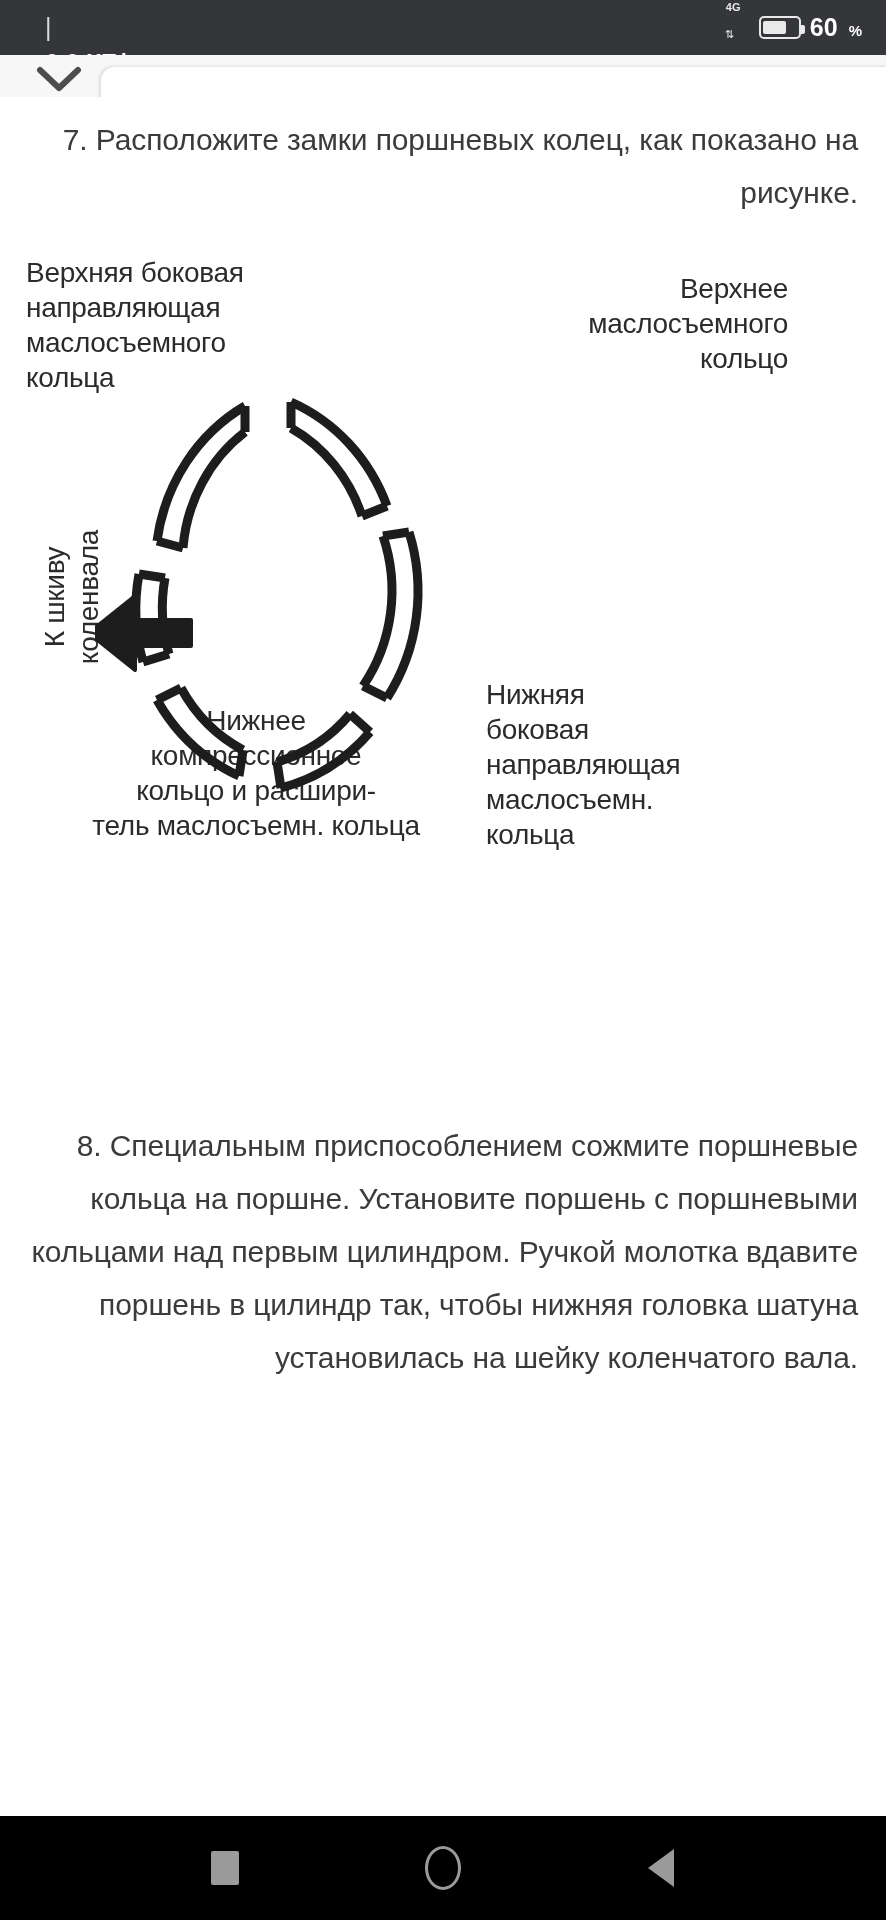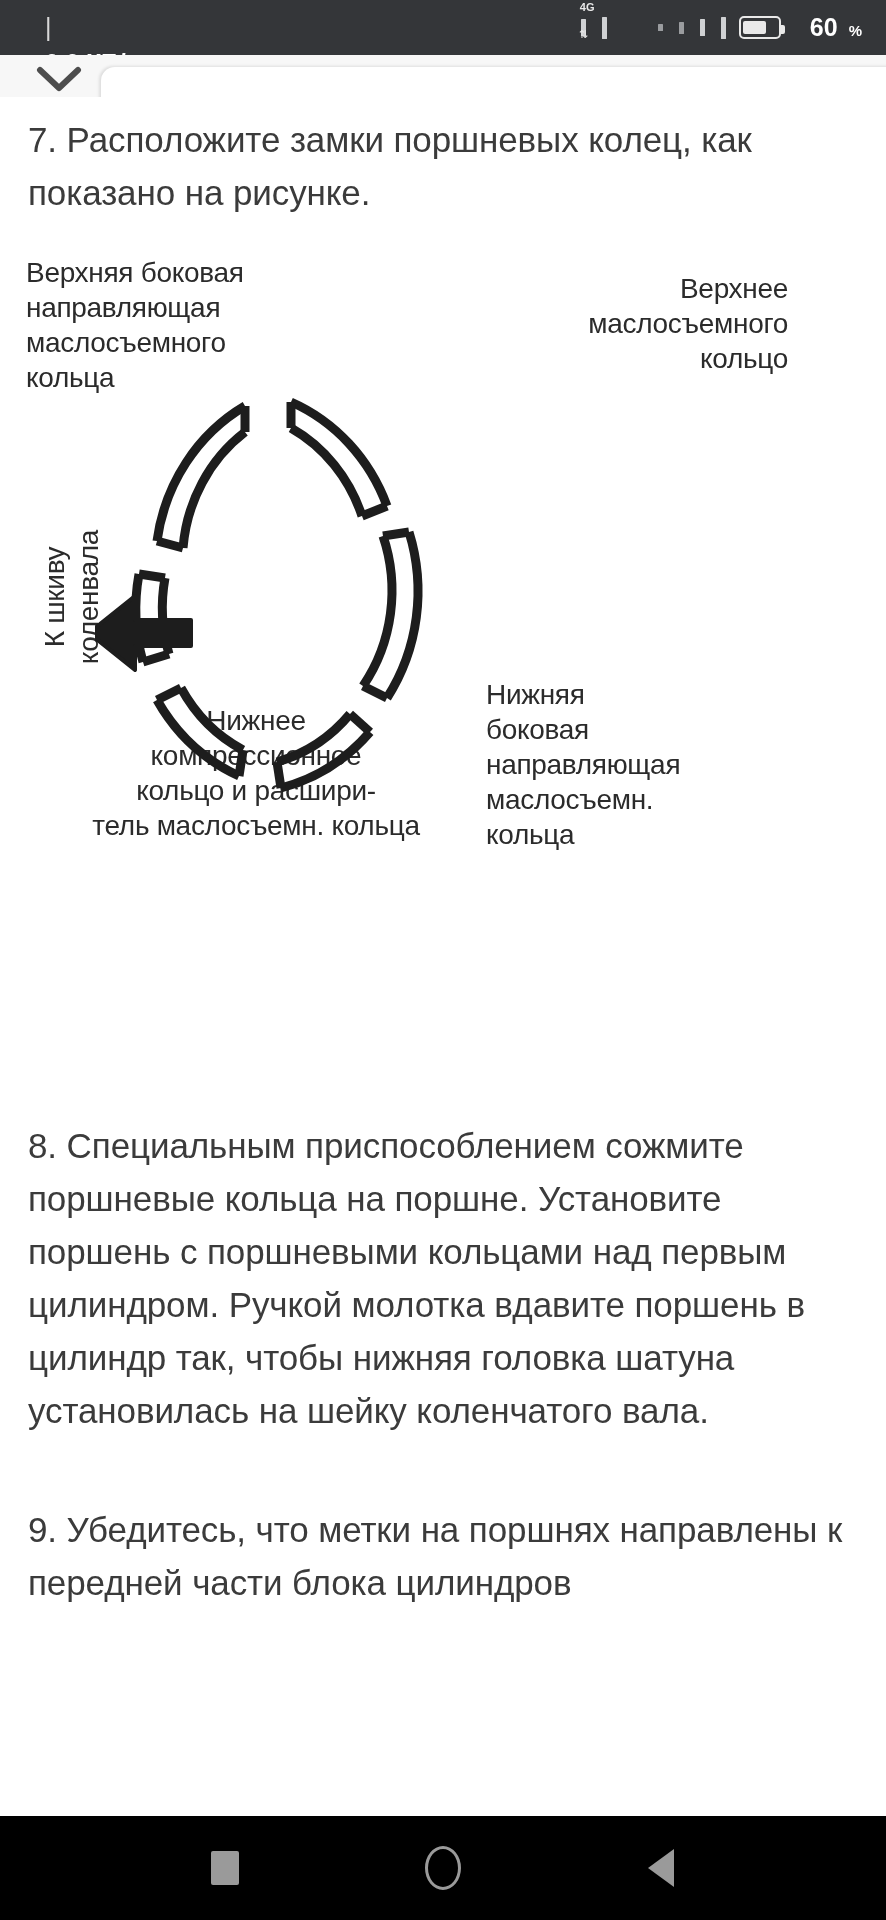--- a/index.html
+++ b/index.html
@@ -47,23 +47,24 @@
 
   .status-right {
     display: flex;
     align-items: center;
     gap: 9px;
   }
 
   
   .sig {
     display: flex;
-    align-items: center;
+    align-items: flex-start;
     gap: 16px;
     height: 25px;
+    flex-direction: column;
   }
   .sig i {
     display: block;
     width: 5px;
     background: #e9e9e9;
     border-radius: 0.5px;
   }
   .sig i:nth-child(1) { height: 7px;  background:#9a9c9f; }
   .sig i:nth-child(2) { height: 12px; background:#9a9c9f; }
   .sig i:nth-child(3) { height: 17px; background:#cfd1d3; }
@@ -108,21 +109,21 @@
     height: 13px;
     width: 60%;
     background: #e9e9e9;
     margin-left: 2.5px;
     border-radius: 2px;
   }
   .batt-text {
     color: #ffffff;
     font-size: 25px;
     font-weight: bold;
-    margin-left: 20px;
+    margin-left: 0;
   }
   .batt-pct {
     color: #ffffff;
     font-size: 15px;
     font-weight: bold;
     margin-left: 2px;
     align-self: flex-end;
     padding-bottom: 3px;
   }
 
@@ -156,23 +157,23 @@
     position: absolute;
     top: 97px; left: 0;
     width: 886px;
     height: 1720px;
     background: #ffffff;
     padding: 0 28px;
   }
 
   .para {
     color: #3b3b3b;
-    font-size: 35px;
+    font-size: 30px;
     line-height: 53px;
-    text-align: left;
+    text-align: right;
     letter-spacing: -0.1px;
   }
   .para-7 { margin-top: 16px; }
   .para-8 { margin-top: 68px; }
   .para-9 { margin-top: 66px; }
 
   
   .figure {
     position: relative;
     width: 798px;
@@ -378,21 +379,20 @@
         </g>
 
         <g>
           <path d="M96 284 L40 284 L40 260 L-6 297 L40 334 L40 310 L96 310 Z" fill="#1d1d1d" stroke="#1d1d1d" stroke-width="4" stroke-linejoin="round"></path>
         </g>
       </svg>
     </div>
 
     <p class="para para-8">8. Специальным приспособлением сожмите поршневые кольца на поршне. Установите поршень с поршневыми кольцами над первым цилиндром. Ручкой молотка вдавите поршень в цилиндр так, чтобы нижняя головка шатуна установилась на шейку коленчатого вала.</p>
 
-    <p class="para para-9">9. Убедитесь, что метки на поршнях направлены к передней части блока цилиндров</p>
   </div>
 
   <div class="nav-bar">
     <div class="nav-btn">
       <div class="nav-square"></div>
     </div>
     <div class="nav-btn">
       <div class="nav-circle"></div>
     </div>
     <div class="nav-btn">

